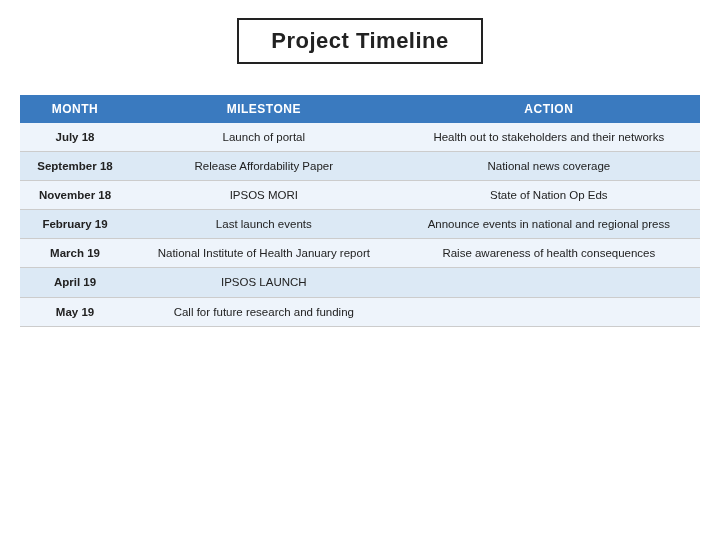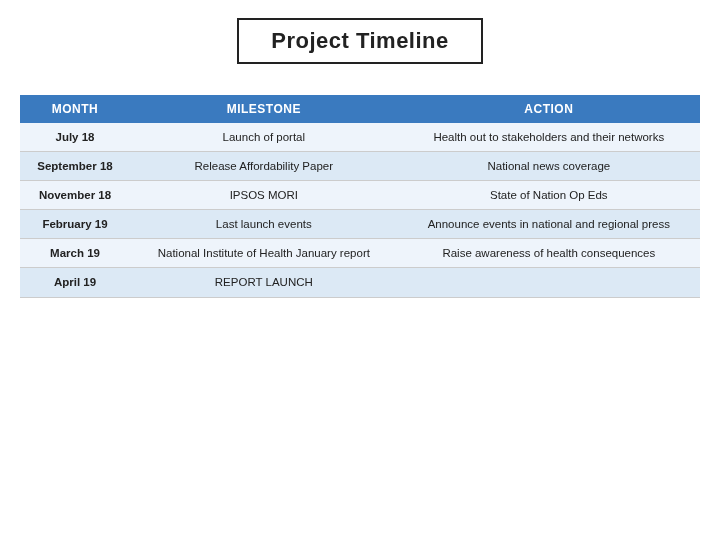--- a/index.html
+++ b/index.html
@@ -108,17 +108,22 @@
         <td>Last launch events</td>
         <td>Announce events in national and regional press</td>
       </tr>
       <tr>
         <td>March 19</td>
         <td>National Institute of Health January report</td>
         <td>Raise awareness of health consequences</td>
       </tr>
       <tr>
         <td>April 19</td>
-        <td>REPORT LAUNCH</td>
+        <td>IPSOS LAUNCH</td>
+        <td></td>
+      </tr>
+      <tr>
+        <td>May 19</td>
+        <td>Call for future research and funding</td>
         <td></td>
       </tr>
     </tbody>
 </table>
 
 </body></html>

